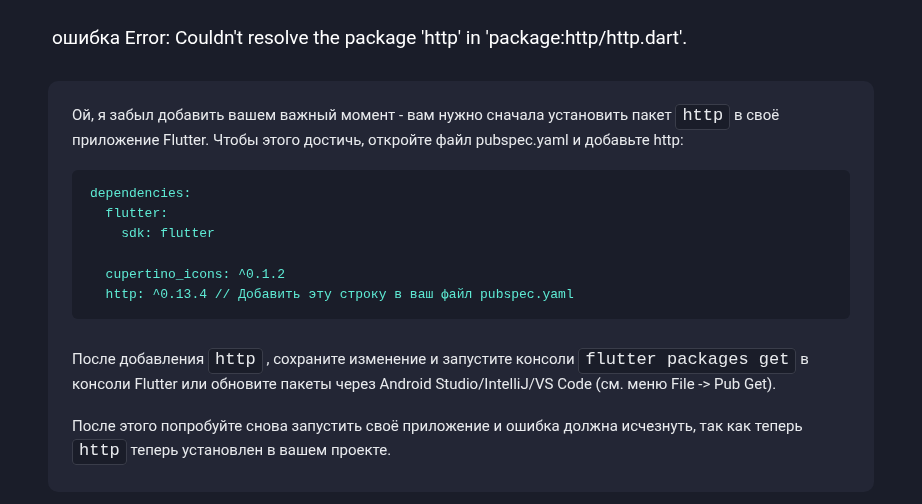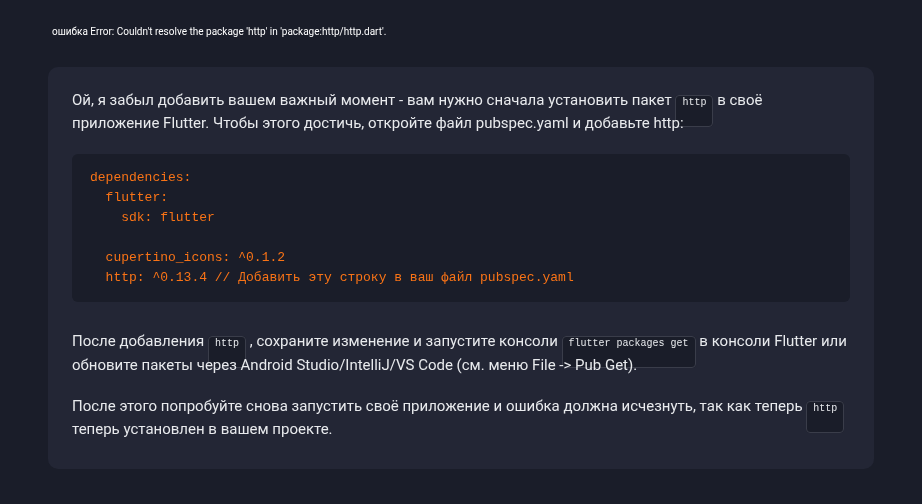--- a/index.html
+++ b/index.html
@@ -6,21 +6,21 @@
     body {
       background: #1a1d29;
       font-family: -apple-system, BlinkMacSystemFont, "Segoe UI", Roboto, Arial, sans-serif;
       color: #e8eaed;
       width: 922px;
       height: 504px;
       overflow: hidden;
       padding: 24px 48px 0 48px;
     }
     .top-message {
-      font-size: 10px;
+      font-size: 19px;
       line-height: 1.5;
       color: #ffffff;
       margin-bottom: 28px;
       padding: 0 4px;
     }
     .response-card {
       background: #232635;
       border-radius: 10px;
       padding: 22px 24px 28px 24px;
     }
@@ -28,33 +28,33 @@
       font-size: 15px;
       line-height: 1.55;
       color: #e8eaed;
       margin-bottom: 18px;
     }
     .para:last-child { margin-bottom: 0; }
     .inline-code {
       background: #1a1d29;
       border: 1px solid #3a3d4a;
       border-radius: 4px;
-      padding: 1px 6px 18px 6px;
+      padding: 1px 6px 4px 6px;
       font-family: "Consolas", "Monaco", "Courier New", monospace;
-      font-size: 10px;
+      font-size: 17px;
       color: #e8eaed;
     }
     .code-block {
       background: #1a1d29;
       border-radius: 6px;
       padding: 14px 18px;
       font-family: "Consolas", "Monaco", "Courier New", monospace;
       font-size: 13px;
       line-height: 1.55;
-      color: #f97316;
+      color: #5eead4;
       white-space: pre;
       overflow-x: auto;
       margin-bottom: 28px;
     }
   </style>
 </head>
 <body>
 
 <div class="top-message">ошибка Error: Couldn't resolve the package 'http' in 'package:http/http.dart'.</div>
 

